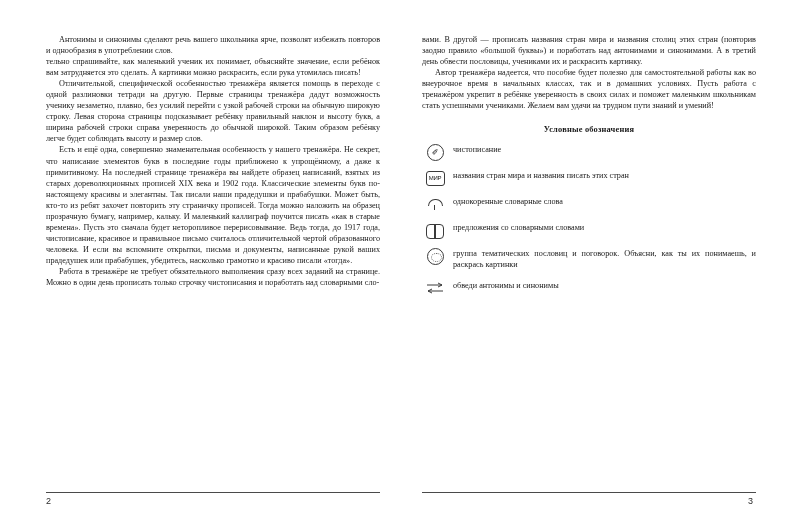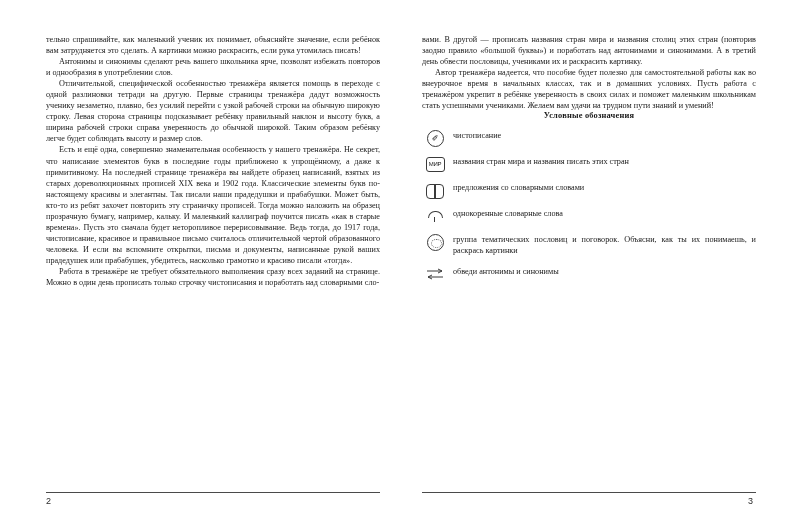--- a/index.html
+++ b/index.html
@@ -61,20 +61,21 @@
     top: 496px;
     font-size: 9px;
     font-family: "Liberation Sans", sans-serif;
     color: #2b2b2b;
   }
   .folio.left { left: 46px; }
   .folio.right { left: 748px; }
 
   
   .legend {
+    margin-top: 14px;
   }
   .legend-title {
     font-size: 8.4px;
     font-weight: bold;
     text-align: center;
     letter-spacing: 0.2px;
     margin-bottom: 9px;
   }
   .legend-row {
     display: flex;
@@ -165,22 +166,22 @@
   .ico-arrows svg { display: block; }
 </style>
 </head>
 <body>
 
 <div class="page">
 
   <div class="spread">
 
     <div class="col left">
+      <p class="para">Антонимы и синонимы сделают речь вашего школьника ярче, позволят избежать повторов и однообразия в употреблении слов.</p>
       <p class="para noindent">тельно спрашивайте, как маленький ученик их понимает, объясняйте значение, если ребёнок вам затрудняется это сделать. А картинки можно раскрасить, если рука утомилась писать!</p>
-      <p class="para">Антонимы и синонимы сделают речь вашего школьника ярче, позволят избежать повторов и однообразия в употреблении слов.</p>
       <p class="para">Отличительной, специфической особенностью тренажёра является помощь в переходе с одной разлиновки тетради на другую. Первые страницы тренажёра дадут возможность ученику незаметно, плавно, без усилий перейти с узкой рабочей строки на обычную широкую строку. Левая сторона страницы подсказывает ребёнку правильный наклон и высоту букв, а ширина рабочей строки справа уверенность до обычной широкой. Таким образом ребёнку легче будет соблюдать высоту и размер слов.</p>
       <p class="para">Есть и ещё одна, совершенно знаменательная особенность у нашего тренажёра. Не секрет, что написание элементов букв в последние годы приближено к упрощённому, а даже к примитивному. На последней странице тренажёра вы найдете образец написаний, взятых из старых дореволюционных прописей XIX века и 1902 года. Классические элементы букв по-настоящему красивы и элегантны. Так писали наши прадедушки и прабабушки. Может быть, кто-то из ребят захочет повторить эту страничку прописей. Тогда можно наложить на образец прозрачную бумагу, например, кальку. И маленький каллиграф поучится писать «как в старые времена». Пусть это сначала будет неторопливое перерисовывание. Ведь тогда, до 1917 года, чистописание, красивое и правильное письмо считалось отличительной чертой образованного человека. И если вы вспомните открытки, письма и документы, написанные рукой ваших прадедушек или прабабушек, убедитесь, насколько грамотно и красиво писали «тогда».</p>
       <p class="para">Работа в тренажёре не требует обязательного выполнения сразу всех заданий на странице. Можно в один день прописать только строчку чистописания и поработать над словарными сло-</p>
     </div>
 
     <div class="col right">
       <p class="para noindent">вами. В другой — прописать названия стран мира и названия столиц этих стран (повторив заодно правило «большой буквы») и поработать над антонимами и синонимами. А в третий день обвести пословицы, учениками их и раскрасить картинку.</p>
       <p class="para">Автор тренажёра надеется, что пособие будет полезно для самостоятельной работы как во внеурочное время в начальных классах, так и в домашних условиях. Пусть работа с тренажёром укрепит в ребёнке уверенность в своих силах и поможет маленьким школьникам стать успешными учениками. Желаем вам удачи на трудном пути знаний и умений!</p>
 
       <div class="legend">
@@ -195,30 +196,30 @@
 
         <div class="legend-row">
           <span class="legend-ico">
             <span class="ico-globe">МИР</span>
           </span>
           <span class="legend-text">названия стран мира и названия писать этих стран</span>
         </div>
 
         <div class="legend-row">
           <span class="legend-ico">
+            <span class="ico-root"></span>
+          </span>
+          <span class="legend-text">однокоренные словарные слова</span>
+        </div>
+
+        <div class="legend-row">
+          <span class="legend-ico">
             <span class="ico-book"></span>
           </span>
           <span class="legend-text">предложения со словарными словами</span>
-        </div>
-
-        <div class="legend-row">
-          <span class="legend-ico">
-            <span class="ico-root"></span>
-          </span>
-          <span class="legend-text">однокоренные словарные слова</span>
         </div>
 
         <div class="legend-row">
           <span class="legend-ico">
             <span class="ico-sun">
                 <span></span>
               </span>
           </span>
           <span class="legend-text multi">группа тематических пословиц и поговорок. Объясни, как ты их понимаешь, и раскрась картинки</span>
         </div>

